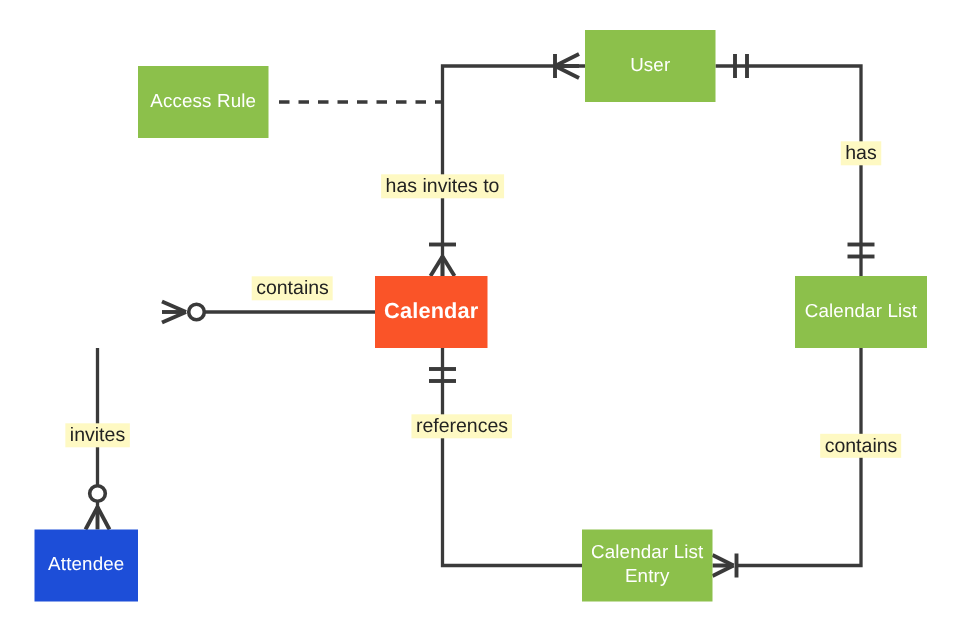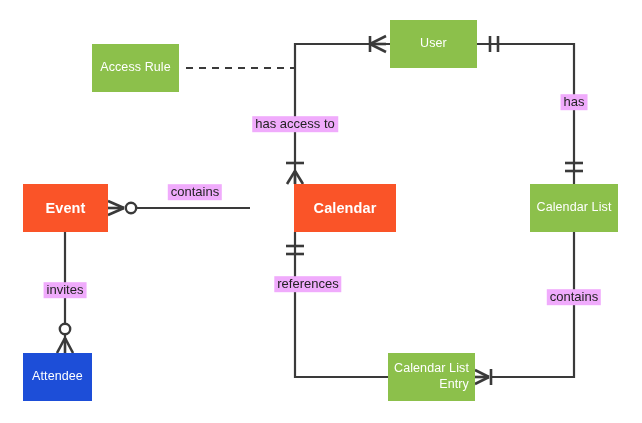--- a/index.html
+++ b/index.html
@@ -23,39 +23,39 @@
     width: 642px;
     height: 423px;
     pointer-events: none;
   }
   .entity {
     position: absolute;
     box-sizing: border-box;
     display: flex;
     align-items: center;
     justify-content: center;
-    text-align: right;
+    text-align: center;
     color: #ffffff;
     font-size: 12.5px;
     line-height: 1.25;
     letter-spacing: 0.1px;
     white-space: pre-line;
     z-index: 3;
   }
   .entity.accent {
     font-size: 14.5px;
     font-weight: bold;
   }
   .edge-label {
     position: absolute;
     color: #222222;
     font-size: 13px;
     line-height: 1.2;
     white-space: nowrap;
-    background: #f0abfc;
+    background: #fef9c3;
     padding: 0 3px;
     transform: translate(-50%, -50%);
     z-index: 2;
   }
 </style>
 </head>
 <body>
 
 <div id="canvas">
 
@@ -127,27 +127,26 @@
         <path d="M 489,377 L 475,370" stroke-width="2.6"></path>
         <path d="M 489,377 L 475,384" stroke-width="2.6"></path>
         <path d="M 489,377 L 475,377" stroke-width="2.6"></path>
       </g>
 
     </g>
   </svg>
 
   <div class="entity" style="left: 92px; top: 44px; width: 87px; height: 48px; background: rgb(140, 192, 75);">Access Rule</div>
   <div class="entity" style="left: 390px; top: 20px; width: 87px; height: 48px; background: rgb(140, 192, 75);">User</div>
-  <div class="entity accent" style="left: 23px; top: 184px; width: 85px; height: 48px; background: rgb(250, 84, 40);">Event</div>
-  <div class="entity accent" style="left: 250px; top: 184px; width: 102px; height: 48px; background: rgb(250, 84, 40); margin-left: 44px;">Calendar</div>
+  <div class="entity accent" style="left: 250px; top: 184px; width: 75px; height: 48px; background: rgb(250, 84, 40);">Calendar</div>
   <div class="entity" style="left: 530px; top: 184px; width: 88px; height: 48px; background: rgb(140, 192, 75);">Calendar List</div>
   <div class="entity" style="left: 23px; top: 353px; width: 69px; height: 48px; background: #1d4ed8;">Attendee</div>
   <div class="entity" style="left: 388px; top: 353px; width: 87px; height: 48px; background: rgb(140, 192, 75);">Calendar List
 Entry</div>
 
   <div class="edge-label" style="left: 195px; top: 192px;">contains</div>
-  <div class="edge-label" style="left: 295px; top: 124px;">has access to</div>
+  <div class="edge-label" style="left: 295px; top: 124px;">has invites to</div>
   <div class="edge-label" style="left: 65px; top: 290px;">invites</div>
   <div class="edge-label" style="left: 308px; top: 284px;">references</div>
   <div class="edge-label" style="left: 574px; top: 102px;">has</div>
   <div class="edge-label" style="left: 574px; top: 297px;">contains</div>
 
 </div>
 
 </body></html>

